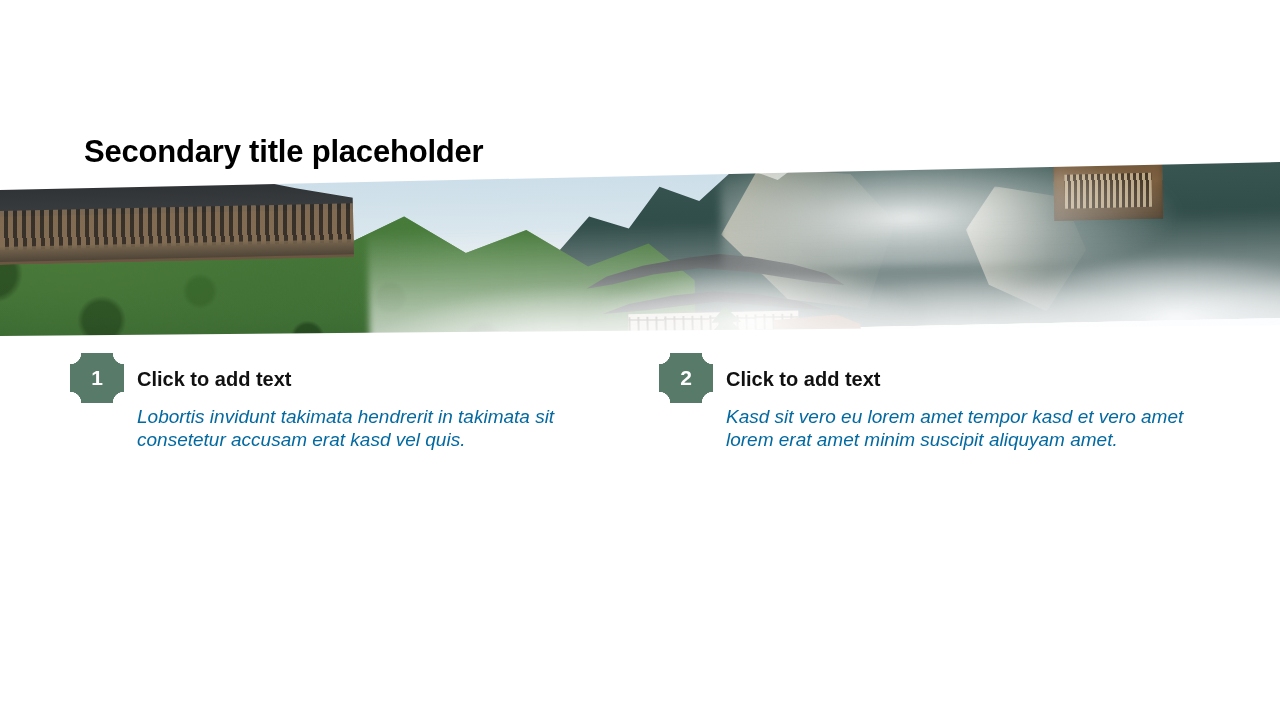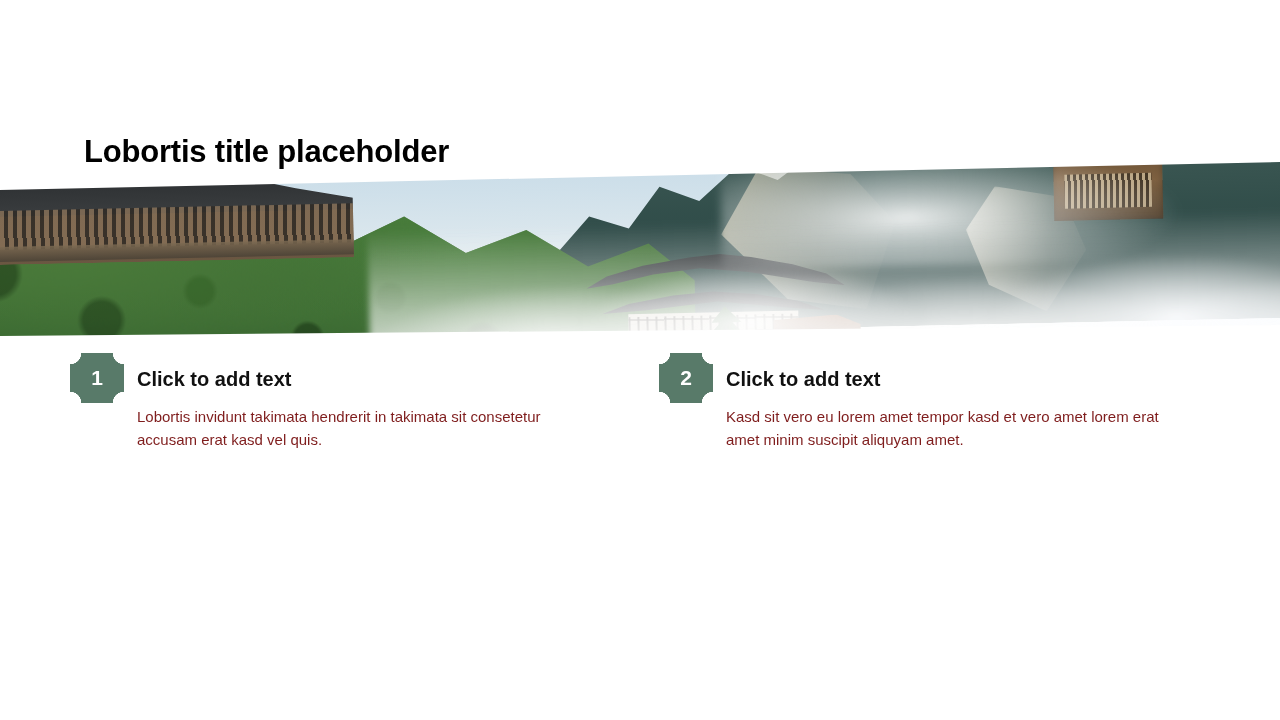--- a/index.html
+++ b/index.html
@@ -248,31 +248,32 @@
             mask-composite:intersect;
   }
   .col-head{
     position:absolute; left:67px; top:16px;
     font-size:20px; font-weight:bold; color:#111111;
     line-height:26px; white-space:nowrap;text-align:center;
   }
   .col-body{
     position:absolute; left:67px; top:55px;
     width:452px;
-    font-size:15px; color:#7f1d1d;
+    font-size:19px; color:#0369a1;
     line-height:23px;
+    font-style:italic;
   }
   .col2 .col-body{width:470px;}
 </style>
 </head>
 <body>
 
 <div class="slide">
 
-  <div class="title">Lobortis title placeholder</div>
+  <div class="title">Secondary title placeholder</div>
 
   <div class="band-wrap">
     <div class="band-inner">
       <div class="photo">
         <div class="sky"></div>
         <div class="haze-r"></div>
         <div class="ridge-far"></div>
         <div class="rock"></div>
         <div class="rock2"></div>
         <div class="forest-l"></div>

